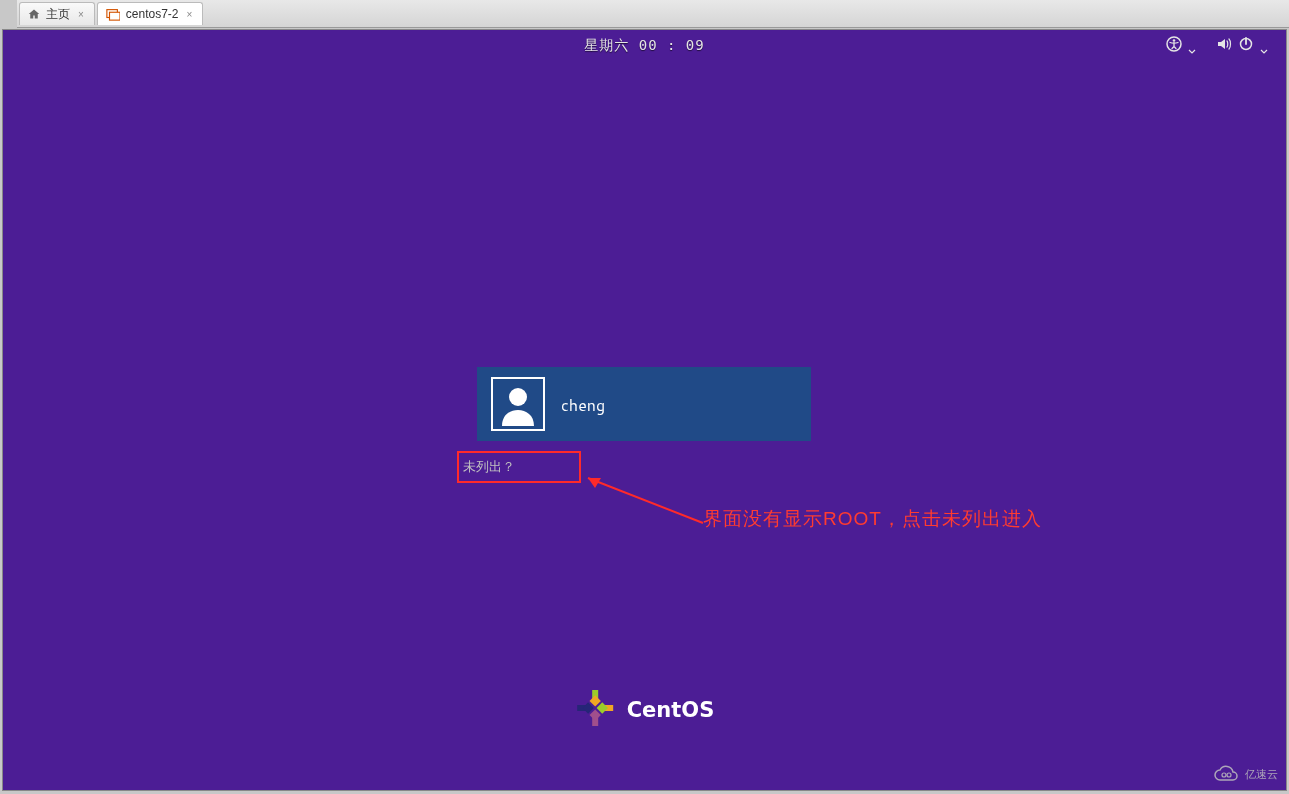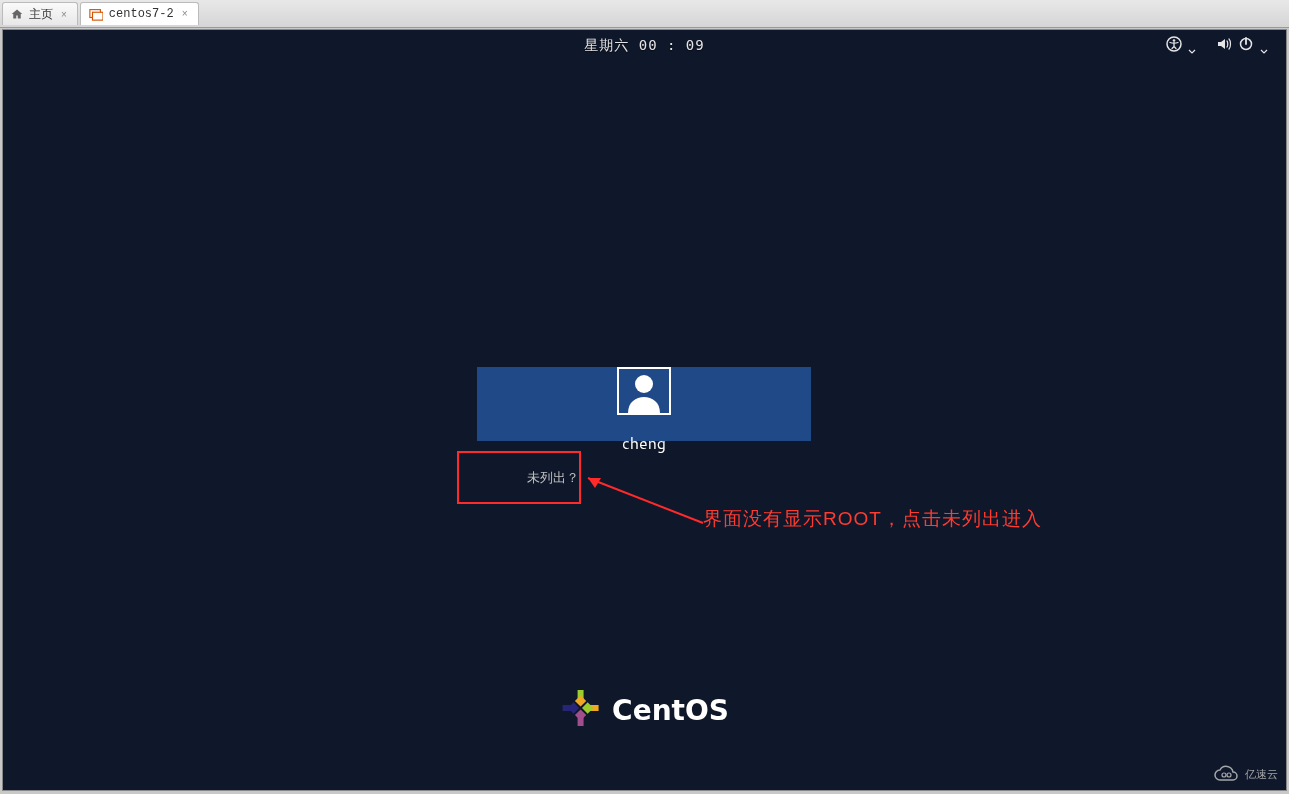--- a/index.html
+++ b/index.html
@@ -10,60 +10,60 @@
       overflow: hidden;
       background: #c8c8c8;
     }
     .tab-bar {
       height: 28px;
       background: linear-gradient(to bottom, #e8e8e8, #d5d5d5);
       border-bottom: 1px solid #999;
       display: flex;
       align-items: center;
       padding: 12px 2px;
+      margin-left: 17px;
     }
     .tab {
       height: 23px;
       padding: 0 8px;
       display: flex;
       align-items: center;
       gap: 6px;
       font-size: 12px;
       color: #333;
       border: 1px solid #bbb;
       border-bottom: none;
       border-radius: 3px 3px 0 0;
       background: linear-gradient(to bottom, #fafafa, #e8e8e8);
       margin-right: 2px;
       cursor: pointer;
     }
     .tab.active {
       background: #fff;
-      font-family: Liberation Mono, monospace;
     }
     .tab-close {
       color: #888;
       font-size: 10px;
       padding: 0 2px;
       cursor: pointer;
     }
     .home-ico {
       width: 12px; height: 12px;
       display: inline-flex; align-items: center; justify-content: center;
     }
     .vm-ico {
       width: 14px; height: 14px;
       display: inline-flex; align-items: center; justify-content: center;
     }
     .vm-area {
       position: relative;
       width: 1285px;
       height: 762px;
       margin: 1px auto 0;
-      background: #0f172a;
+      background: #4c1d95;
       border: 1px solid #888;
       overflow: hidden;
     }
     .topbar {
       position: absolute;
       top: 0; left: 0; right: 0;
       height: 32px;
       display: flex;
       align-items: center;
       color: #e5e5e5;
@@ -94,44 +94,42 @@
       left: 474px;
       top: 337px;
       width: 334px;
       height: 74px;
       background: #204a87;
       display: flex;
       align-items: center;
       padding: 0 14px;
       gap: 16px;
       cursor: pointer;
-      flex-direction: column;
     }
     .avatar {
       width: 54px; height: 54px;
       border: 2px solid #fff;
       display: flex; align-items: center; justify-content: center;
     }
     .username {
       color: #fff;
       font-size: 16px;
       font-family: "Cantarell", "DejaVu Sans", sans-serif;
     }
     .not-listed-box {
       position: absolute;
       left: 454px;
       top: 421px;
       width: 124px;
-      height: 53px;
+      height: 32px;
       border: 2px solid #ff2a2a;
       display: flex;
       align-items: center;
-      padding-left: 12px;
-      cursor: pointer;
-      justify-content: flex-end;
+      padding-left: 4px;
+      cursor: pointer;
     }
     .not-listed-text {
       color: #c0c0c0;
       font-size: 13px;
     }
     .annotation-arrow {
       position: absolute;
       left: 570px;
       top: 438px;
       pointer-events: none;
@@ -149,21 +147,21 @@
       position: absolute;
       left: 50%;
       bottom: 58px;
       transform: translateX(-50%);
       display: flex;
       align-items: center;
       gap: 12px;
     }
     .centos-text {
       color: #fff;
-      font-size: 28px;
+      font-size: 21px;
       font-weight: bold;
       font-family: "DejaVu Sans", sans-serif;
     }
     .watermark {
       position: absolute;
       right: 8px;
       bottom: 6px;
       display: flex;
       align-items: center;
       gap: 6px;

